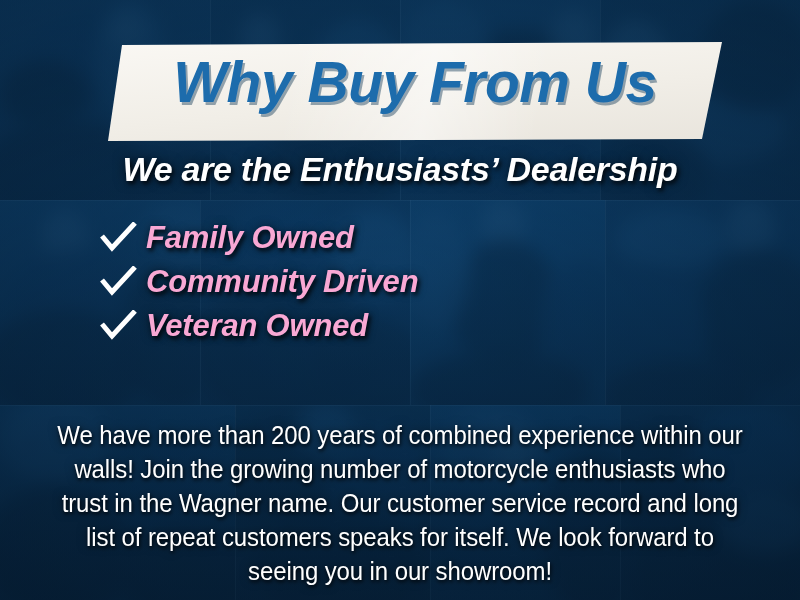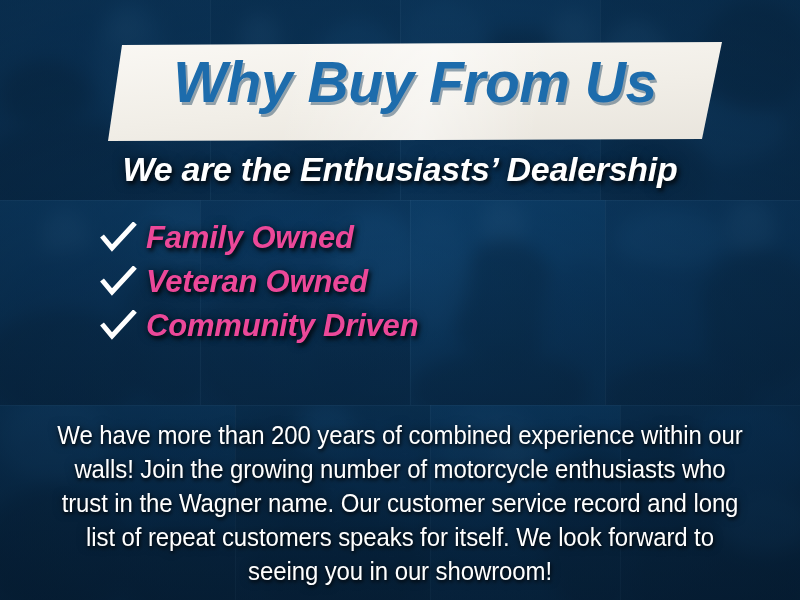--- a/index.html
+++ b/index.html
@@ -149,21 +149,21 @@
     flex: 0 0 46px;
     display: flex;
     align-items: center;
     justify-content: flex-start;
   }
   .check svg { display: block; }
   .bullet-label {
     font-size: 31px;
     font-weight: bold;
     font-style: italic;
-    color: #ec4899;
+    color: #f9a8d4;
     letter-spacing: -0.2px;
     text-shadow: 2px 3px 4px rgba(0,0,0,0.8), 0 0 10px rgba(0,0,0,0.5);
     white-space: nowrap;
   }
   .bullet.no-check .check { visibility: hidden; }
   .bullet.closing { height: 46px; }
 
   
   #body-copy {
     position: absolute;
@@ -309,30 +309,30 @@
       </span>
       <span class="bullet-label">Family Owned</span>
     </div>
 
     <div class="bullet">
       <span class="check">
         <svg width="38" height="32" viewBox="0 0 38 32" aria-hidden="true">
           <path d="M2 14 L12 26 L35 1" fill="none" stroke="#ffffff" stroke-width="5" stroke-linecap="butt" stroke-linejoin="miter"></path>
         </svg>
       </span>
-      <span class="bullet-label">Veteran Owned</span>
+      <span class="bullet-label">Community Driven</span>
     </div>
 
     <div class="bullet">
       <span class="check">
         <svg width="38" height="32" viewBox="0 0 38 32" aria-hidden="true">
           <path d="M2 14 L12 26 L35 1" fill="none" stroke="#ffffff" stroke-width="5" stroke-linecap="butt" stroke-linejoin="miter"></path>
         </svg>
       </span>
-      <span class="bullet-label">Community Driven</span>
+      <span class="bullet-label">Veteran Owned</span>
     </div>
 
 
   </div>
 
   <div id="body-copy">We have more than 200 years of combined experience within our walls! Join the growing number of motorcycle enthusiasts who trust in the Wagner name. Our customer service record and long list of repeat customers speaks for itself. We look forward to seeing you in our showroom!</div>
 
 </div>
 
 </body></html>

